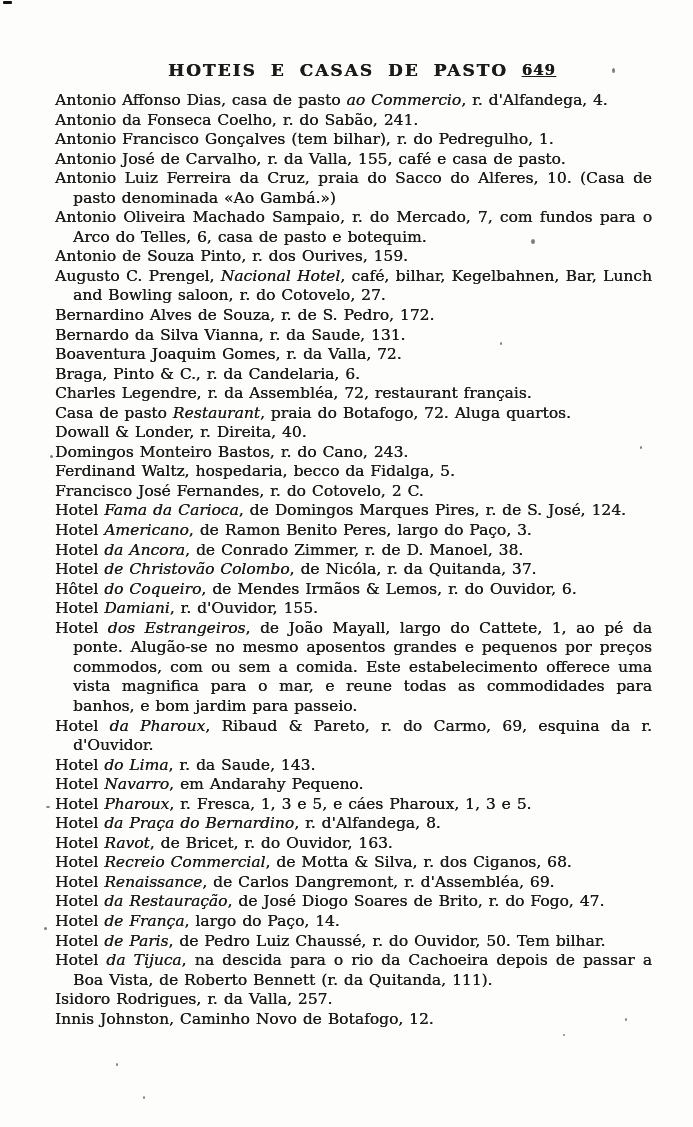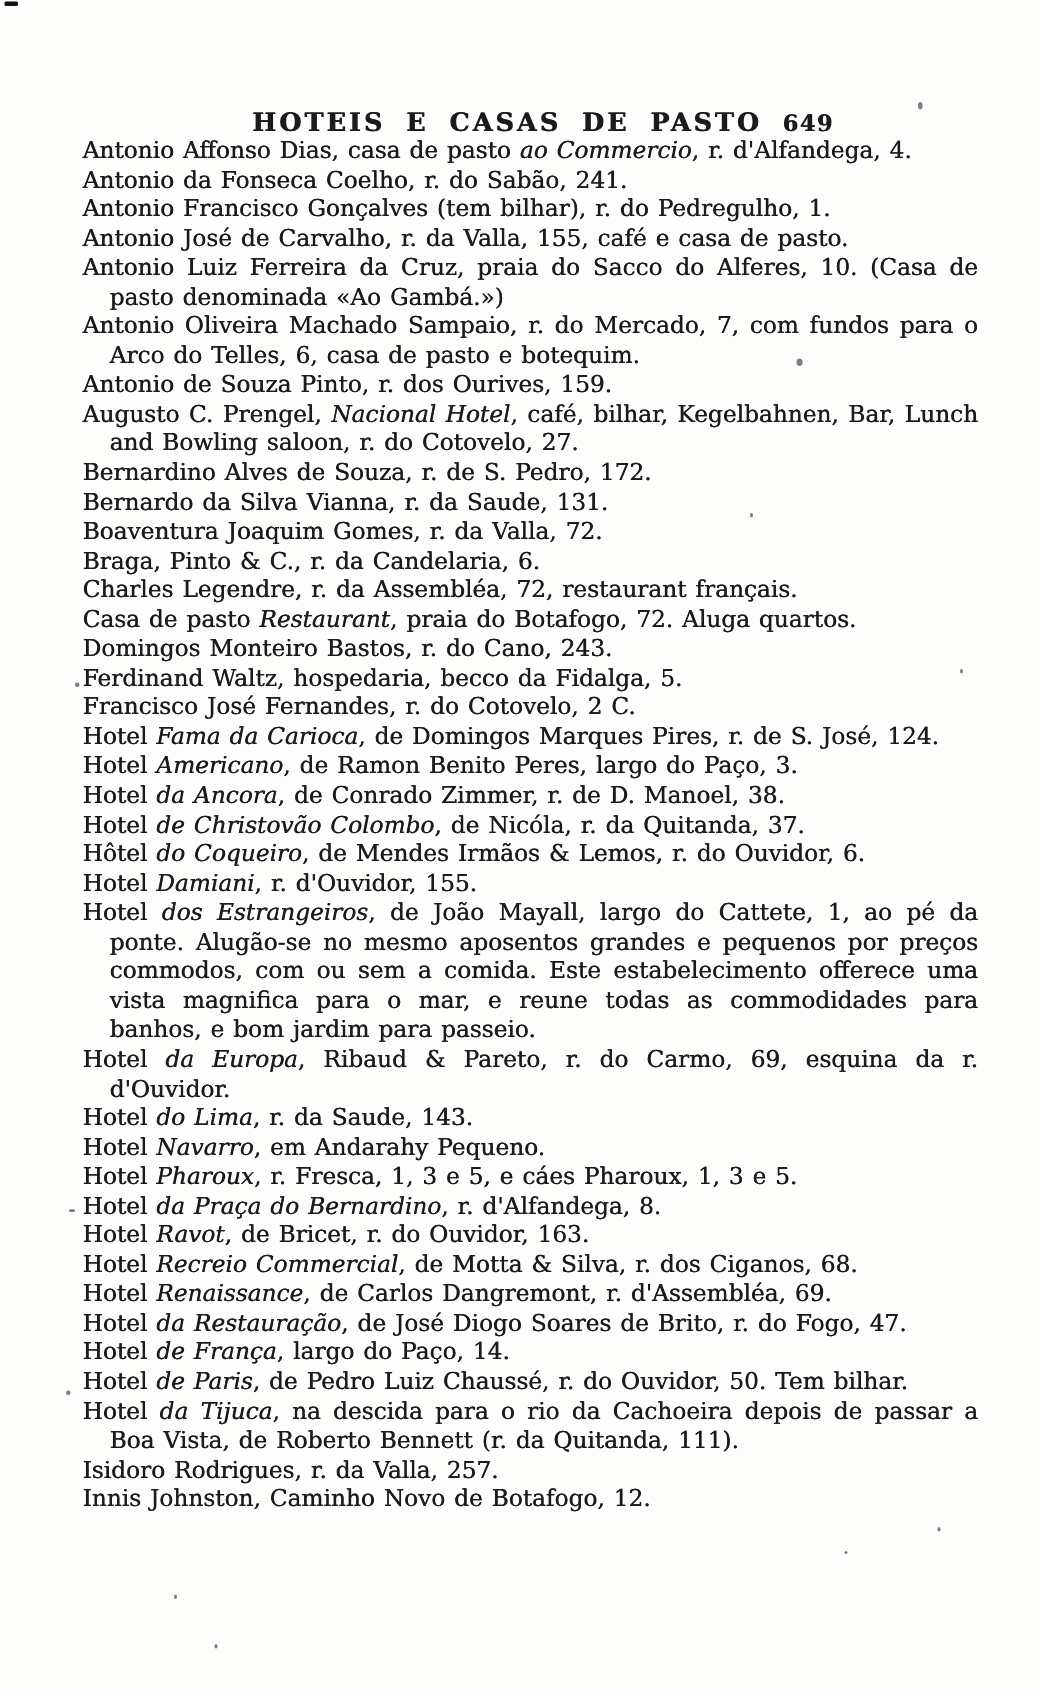--- a/index.html
+++ b/index.html
@@ -15,41 +15,41 @@
     overflow: hidden;
     font-family: "DejaVu Serif", serif;
     color: var(--ink, #1b1b1b);
   }
   .running-head {
     position: absolute;
     top: 60px;
     left: 0;
     width: 639px;
     height: 22px;
-    margin-top: 12px;
   }
   .head-title {
     position: absolute;
     left: 168px;
     top: 0;
     font-size: 17px;
     font-weight: bold;
     letter-spacing: 2px;
     word-spacing: 6px;
     white-space: nowrap;
     text-shadow: 0.4px 0 0 currentColor;
   }
   .page-num {
     position: absolute;
     right: 83px;
     top: 1px;
     font-size: 15px;
     font-weight: bold;
     letter-spacing: 1px;
     text-shadow: 0.3px 0 0 currentColor;
+    text-decoration: underline;
   }
   .entries {
     position: absolute;
     top: 91px;
     left: 55px;
     width: 597px;
   }
   .entry {
     margin: 0;
     padding-left: 18px;
@@ -99,31 +99,32 @@
       <p class="entry"><span class="rm">Antonio Luiz Ferreira da Cruz, praia do Sacco do Alferes, 10. (Casa de pasto denominada «Ao Gambá.»)</span></p>
       <p class="entry"><span class="rm">Antonio Oliveira Machado Sampaio, r. do Mercado, 7, com fundos para o Arco do Telles, 6, casa de pasto e botequim.</span></p>
       <p class="entry"><span class="rm">Antonio de Souza Pinto, r. dos Ourives, 159.</span></p>
       <p class="entry"><span class="rm">Augusto C. Prengel, </span><span class="it">Nacional Hotel</span><span class="rm">, café, bilhar, Kegelbahnen, Bar, Lunch and Bowling saloon, r. do Cotovelo, 27.</span></p>
       <p class="entry"><span class="rm">Bernardino Alves de Souza, r. de S. Pedro, 172.</span></p>
       <p class="entry"><span class="rm">Bernardo da Silva Vianna, r. da Saude, 131.</span></p>
       <p class="entry"><span class="rm">Boaventura Joaquim Gomes, r. da Valla, 72.</span></p>
       <p class="entry"><span class="rm">Braga, Pinto &amp; C., r. da Candelaria, 6.</span></p>
       <p class="entry"><span class="rm">Charles Legendre, r. da Assembléa, 72, restaurant français.</span></p>
       <p class="entry"><span class="rm">Casa de pasto </span><span class="it">Restaurant</span><span class="rm">, praia do Botafogo, 72. Aluga quartos.</span></p>
+      <p class="entry"><span class="rm">Dowall &amp; Londer, r. Direita, 40.</span></p>
       <p class="entry"><span class="rm">Domingos Monteiro Bastos, r. do Cano, 243.</span></p>
       <p class="entry"><span class="rm">Ferdinand Waltz, hospedaria, becco da Fidalga, 5.</span></p>
       <p class="entry"><span class="rm">Francisco José Fernandes, r. do Cotovelo, 2 C.</span></p>
       <p class="entry"><span class="rm">Hotel </span><span class="it">Fama da Carioca</span><span class="rm">, de Domingos Marques Pires, r. de S. José, 124.</span></p>
       <p class="entry"><span class="rm">Hotel </span><span class="it">Americano</span><span class="rm">, de Ramon Benito Peres, largo do Paço, 3.</span></p>
       <p class="entry"><span class="rm">Hotel </span><span class="it">da Ancora</span><span class="rm">, de Conrado Zimmer, r. de D. Manoel, 38.</span></p>
       <p class="entry"><span class="rm">Hotel </span><span class="it">de Christovão Colombo</span><span class="rm">, de Nicóla, r. da Quitanda, 37.</span></p>
       <p class="entry"><span class="rm">Hôtel </span><span class="it">do Coqueiro</span><span class="rm">, de Mendes Irmãos &amp; Lemos, r. do Ouvidor, 6.</span></p>
       <p class="entry"><span class="rm">Hotel </span><span class="it">Damiani</span><span class="rm">, r. d'Ouvidor, 155.</span></p>
       <p class="entry"><span class="rm">Hotel </span><span class="it">dos Estrangeiros</span><span class="rm">, de João Mayall, largo do Cattete, 1, ao pé da ponte. Alugão-se no mesmo aposentos grandes e pequenos por preços commodos, com ou sem a comida. Este estabelecimento offerece uma vista magnifica para o mar, e reune todas as commodidades para banhos, e bom jardim para passeio.</span></p>
-      <p class="entry"><span class="rm">Hotel </span><span class="it">da Europa</span><span class="rm">, Ribaud &amp; Pareto, r. do Carmo, 69, esquina da r. d'Ouvidor.</span></p>
+      <p class="entry"><span class="rm">Hotel </span><span class="it">da Pharoux</span><span class="rm">, Ribaud &amp; Pareto, r. do Carmo, 69, esquina da r. d'Ouvidor.</span></p>
       <p class="entry"><span class="rm">Hotel </span><span class="it">do Lima</span><span class="rm">, r. da Saude, 143.</span></p>
       <p class="entry"><span class="rm">Hotel </span><span class="it">Navarro</span><span class="rm">, em Andarahy Pequeno.</span></p>
       <p class="entry"><span class="rm">Hotel </span><span class="it">Pharoux</span><span class="rm">, r. Fresca, 1, 3 e 5, e cáes Pharoux, 1, 3 e 5.</span></p>
       <p class="entry"><span class="rm">Hotel </span><span class="it">da Praça do Bernardino</span><span class="rm">, r. d'Alfandega, 8.</span></p>
       <p class="entry"><span class="rm">Hotel </span><span class="it">Ravot</span><span class="rm">, de Bricet, r. do Ouvidor, 163.</span></p>
       <p class="entry"><span class="rm">Hotel </span><span class="it">Recreio Commercial</span><span class="rm">, de Motta &amp; Silva, r. dos Ciganos, 68.</span></p>
       <p class="entry"><span class="rm">Hotel </span><span class="it">Renaissance</span><span class="rm">, de Carlos Dangremont, r. d'Assembléa, 69.</span></p>
       <p class="entry"><span class="rm">Hotel </span><span class="it">da Restauração</span><span class="rm">, de José Diogo Soares de Brito, r. do Fogo, 47.</span></p>
       <p class="entry"><span class="rm">Hotel </span><span class="it">de França</span><span class="rm">, largo do Paço, 14.</span></p>
       <p class="entry"><span class="rm">Hotel </span><span class="it">de Paris</span><span class="rm">, de Pedro Luiz Chaussé, r. do Ouvidor, 50. Tem bilhar.</span></p>

